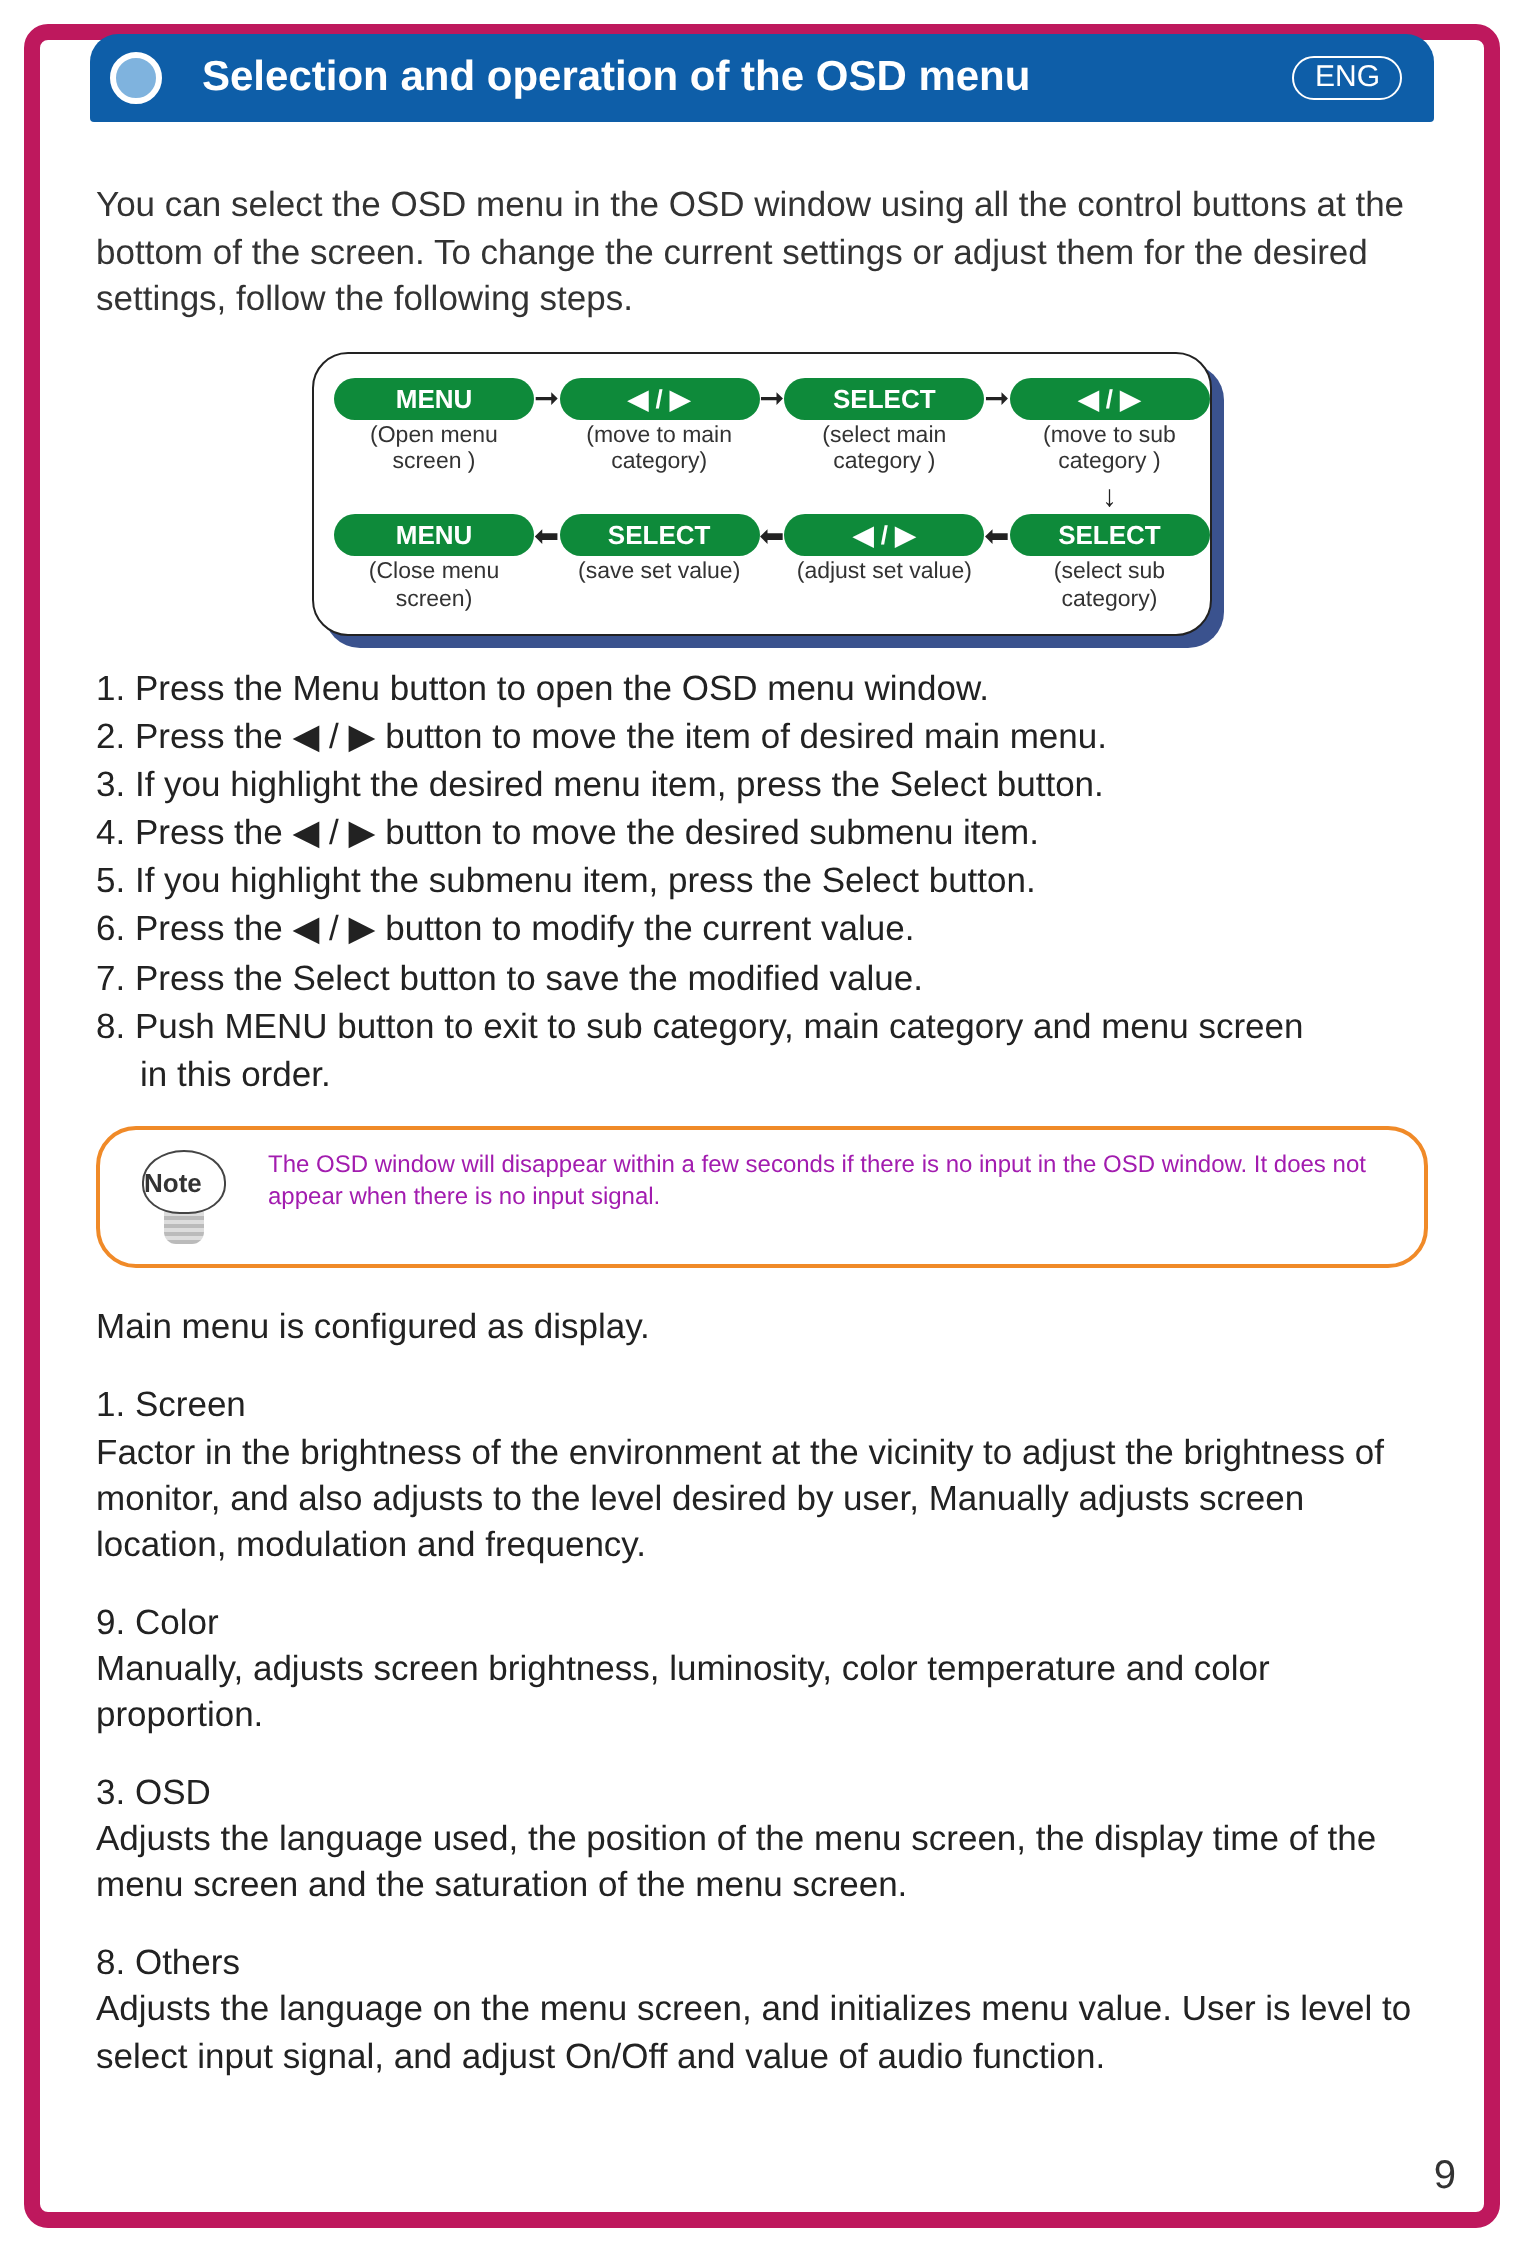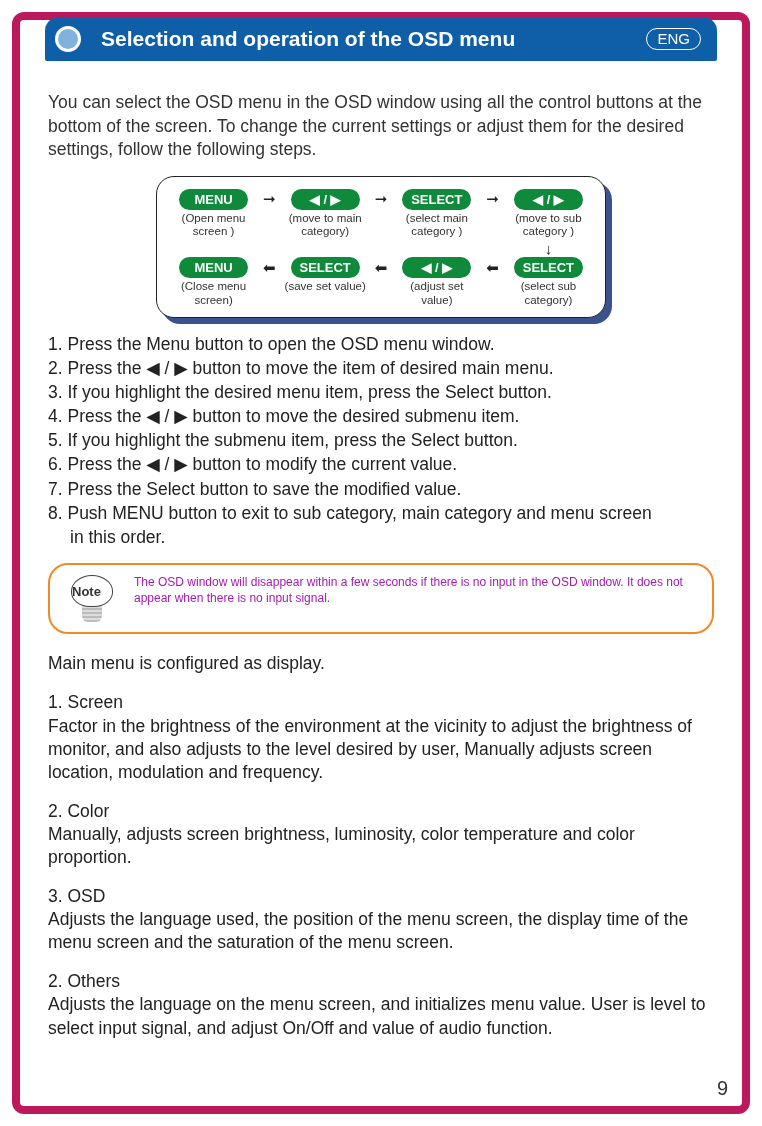--- a/index.html
+++ b/index.html
@@ -8,21 +8,21 @@
     .title-bar { position: relative; margin: -3px -3px 0 -3px; background: #0e5ea8; color: #fff; border-radius: 14px 14px 2px 2px; height: 44px; display: flex; align-items: center; padding-left: 56px; }
     .title-circle { position: absolute; left: 10px; top: 50%; transform: translateY(-50%); width: 26px; height: 26px; border-radius: 50%; background: #7fb3de; border: 3px solid #fff; }
     .title-text { font-size: 21px; font-weight: bold; }
     .lang-badge { position: absolute; right: 16px; top: 50%; transform: translateY(-50%); border: 1.5px solid #fff; border-radius: 12px; padding: 0 10px; font-size: 15px; height: 22px; line-height: 20px; color:#fff;}
     .intro { margin-top: 30px; font-size: 17.5px; color: #333; line-height: 1.35; }
     .diagram-wrap { margin: 14px auto 14px auto; width: 450px; position: relative; }
     .diagram-shadow { position: absolute; left: 6px; top: 6px; width: 100%; height: 100%; background: #3a528e; border-radius: 18px; }
     .diagram { position: relative; background: #fff; border: 1.5px solid #222; border-radius: 18px; padding: 12px 14px 10px 14px; }
     .drow { display: flex; align-items: flex-start; justify-content: space-between; gap: 4px; }
     .dcell { display: flex; flex-direction: column; align-items: center; width: 92px; }
-    .pill { background: #0e8a3a; color: #fff; font-weight: bold; font-size: 13px; padding: 2px 4px; border-radius: 11px; width: 69px; text-align: center; height: 21px; line-height: 17px; }
+    .pill { background: #0e8a3a; color: #fff; font-weight: bold; font-size: 13px; padding: 2px 4px; border-radius: 11px; width: 100px; text-align: center; height: 21px; line-height: 17px; }
     .dcaption { font-size: 11.5px; color: #333; text-align: center; margin-top: 2px; line-height: 1.15; }
     .arrow-cell { width: 20px; display: flex; align-items: center; justify-content: center; height: 21px; font-size: 15px; color: #222; }
     .down-arrow { text-align: center; font-size: 15px; color: #222; margin: 2px 0 0 0; }
     .steps { margin-top: 6px; font-size: 17.5px; color: #222; line-height: 1.38; }
     .step-line { display: block; }
     .step-indent { padding-left: 22px; }
     .note-box { margin-top: 14px; border: 2px solid #f08a28; border-radius: 20px; padding: 10px 14px 10px 14px; display: flex; gap: 14px; align-items: flex-start; }
     .note-bulb { width: 56px; flex: 0 0 56px; display:flex; flex-direction:column; align-items:center; }
     .bulb-top { width: 42px; height: 32px; border: 1.5px solid #444; border-radius: 50% 50% 45% 45%; background: #fff; position: relative; display:flex; align-items:center; justify-content:flex-start; }
     .bulb-top span { font-size: 13px; font-weight: bold; color: #333; }
@@ -116,26 +116,26 @@
     <div class="note-text">The OSD window will disappear within a few seconds if there is no input in the OSD window. It does not appear when there is no input signal.</div>
   </div>
 
   <p class="main-desc">Main menu is configured as display.</p>
 
   <div class="sec">
     <span class="sec-title">1. Screen</span>
     <span>Factor in the brightness of the environment at the vicinity to adjust the brightness of monitor, and also adjusts to the level desired by user, Manually adjusts screen location, modulation and frequency.</span>
   </div>
   <div class="sec">
-    <span class="sec-title">2. Color</span>
+    <span class="sec-title">9. Color</span>
     <span>Manually, adjusts screen brightness, luminosity, color temperature and  color proportion.</span>
   </div>
   <div class="sec">
     <span class="sec-title">3. OSD</span>
     <span>Adjusts the language used, the position of the menu screen, the display time of the menu screen and the saturation of the menu screen.</span>
   </div>
   <div class="sec">
-    <span class="sec-title">2. Others</span>
+    <span class="sec-title">8. Others</span>
     <span>Adjusts the language on the menu screen, and initializes menu value.  User is level to select input signal, and adjust On/Off and value of audio function.</span>
   </div>
 
   <div class="page-num">9</div>
 </div>
 
 </body></html>

